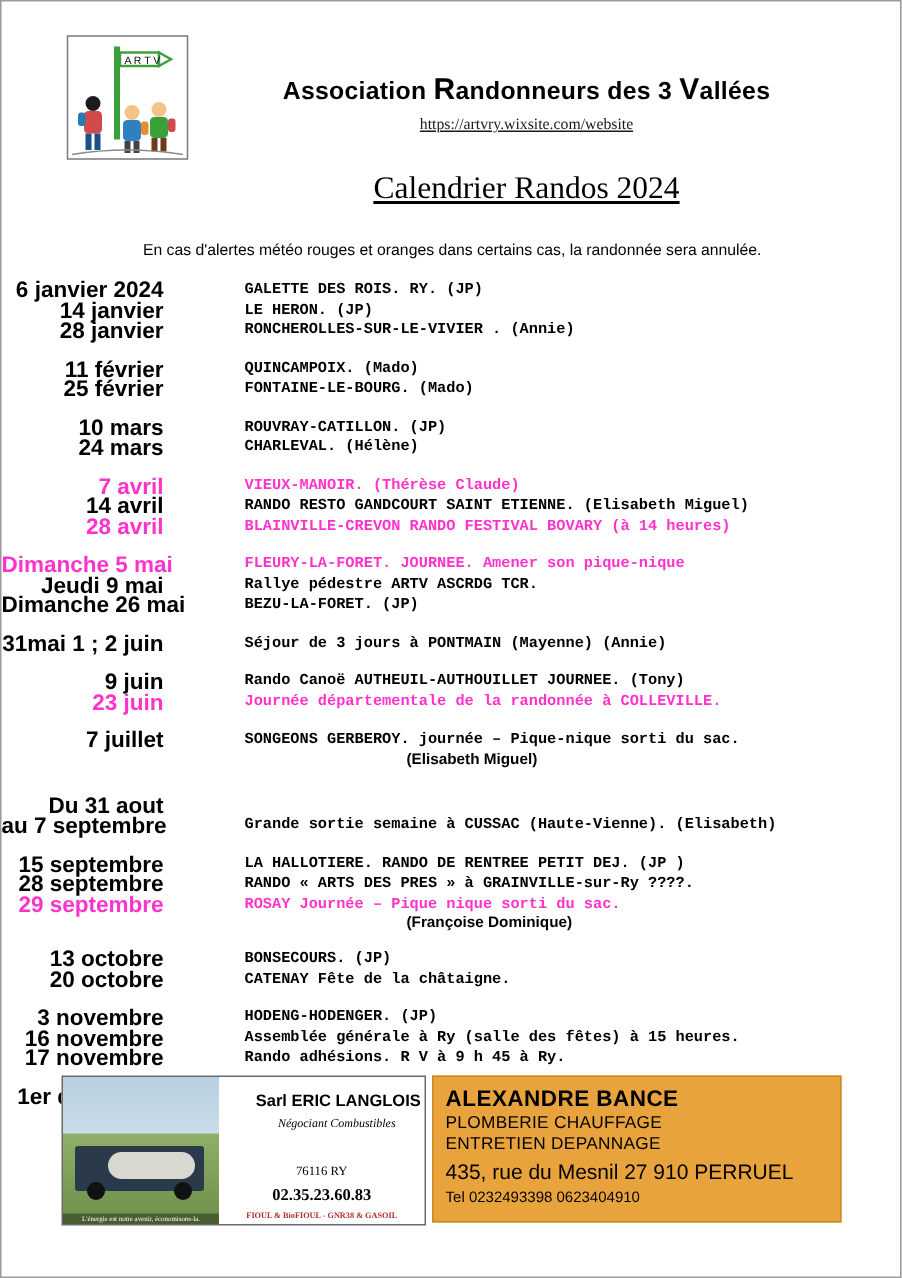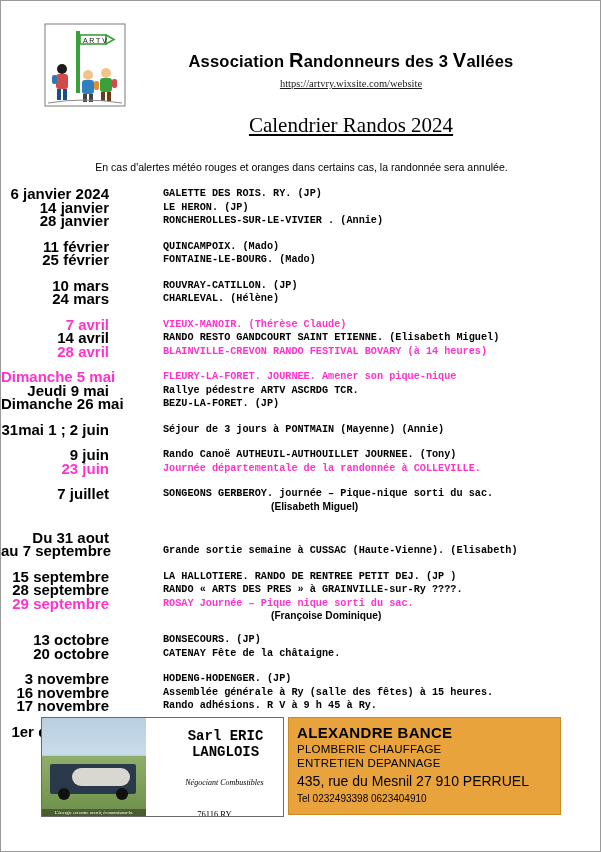--- a/index.html
+++ b/index.html
@@ -185,32 +185,32 @@
     text-align: center;
     background: rgba(0,0,0,0.35);
     line-height: 7px;
   }
   .ad-text {
     flex: 1;
     text-align: center;
     padding-top: 10px;
   }
   .ad-sarl {
-    font-family: Liberation Mono, monospace;
-    font-size: 14px;
+    font-family: Liberation Sans, sans-serif;
+    font-size: 11px;
     font-weight: bold;
     color: #000;
     padding-left: 22px;
   }
   .ad-sub {
     font-family: "Liberation Serif", serif;
     font-size: 8px;
     font-style: italic;
     color: #000;
-    margin-top: 18px;
+    margin-top: 4px;
     padding-left: 20px;
   }
   .ad-town {
     font-family: "Liberation Serif", serif;
     font-size: 8.5px;
     color: #000;
     margin-top: 22px;
   }
   .ad-phone {
     font-family: "Liberation Serif", serif;

